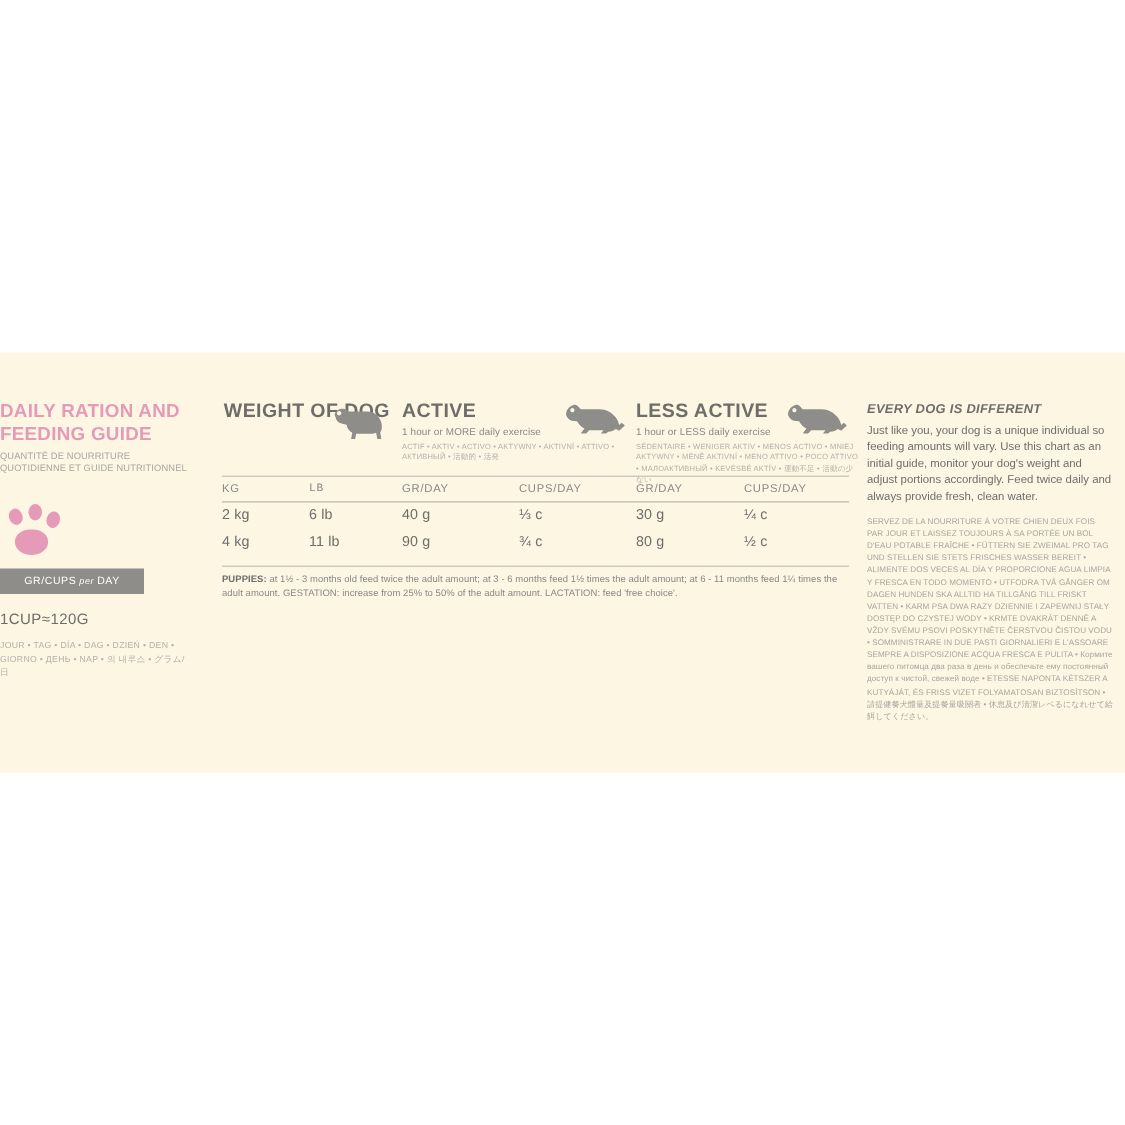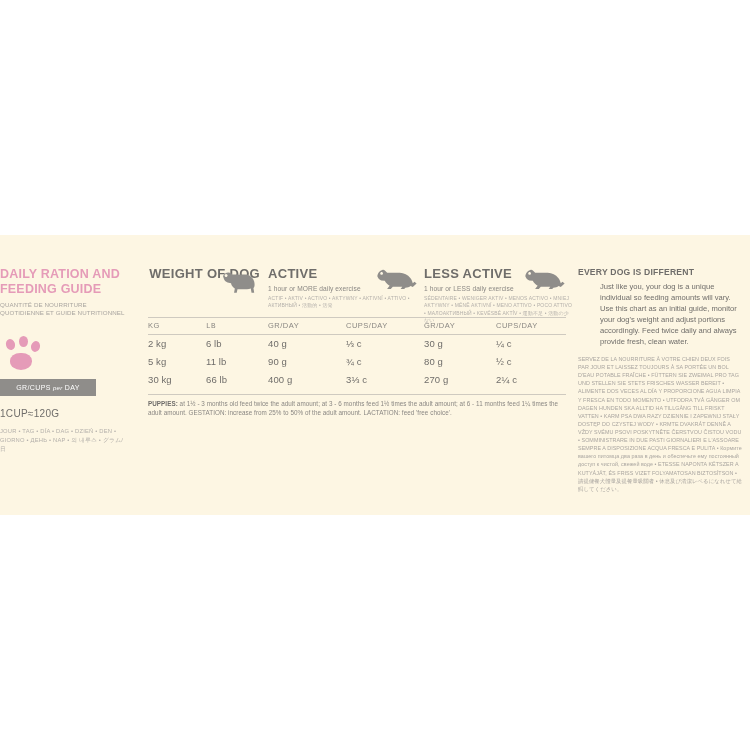--- a/index.html
+++ b/index.html
@@ -191,27 +191,27 @@
     position: absolute;
     left: 578px;
     top: 32px;
     width: 164px;
   }
   .r-title {
     color: #6f6d6a;
     font-size: 8.6px;
     font-weight: bold;
     letter-spacing: .2px;
+    font-style: italic;
   }
   .r-body {
     margin-top: 4px;
     color: #6f6d6a;
     font-size: 7.6px;
     line-height: 1.45;
-    margin-left: 22px;
   }
   .r-langs {
     margin-top: 8px;
     color: #a9a5a0;
     font-size: 5.4px;
     line-height: 1.5;
     letter-spacing: .05px;
   }
   .r-langs p { margin: 0 0 0 0; }
 </style>
@@ -286,35 +286,27 @@
         <tbody>
           <tr>
             <td>2 kg</td>
             <td>6 lb</td>
             <td>40 g</td>
             <td>⅓ c</td>
             <td>30 g</td>
             <td>¼ c</td>
           </tr>
           <tr>
-            <td>5 kg</td>
+            <td>4 kg</td>
             <td>11 lb</td>
             <td>90 g</td>
             <td>¾ c</td>
             <td>80 g</td>
             <td>½ c</td>
           </tr>
-          <tr>
-            <td>30 kg</td>
-            <td>66 lb</td>
-            <td>400 g</td>
-            <td>3⅓ c</td>
-            <td>270 g</td>
-            <td>2¼ c</td>
-          </tr>
         </tbody>
       </table>
 
       <div class="footnote">
         <b>PUPPIES:</b><span> at 1½ - 3 months old feed twice the adult amount; at 3 - 6 months feed 1½ times the adult amount; at 6 - 11 months feed 1¼ times the adult amount. GESTATION: increase from 25% to 50% of the adult amount. LACTATION: feed 'free choice'.</span>
       </div>
     </div>
 
     <div class="col-right">
       <div class="r-title">EVERY DOG IS DIFFERENT</div>

